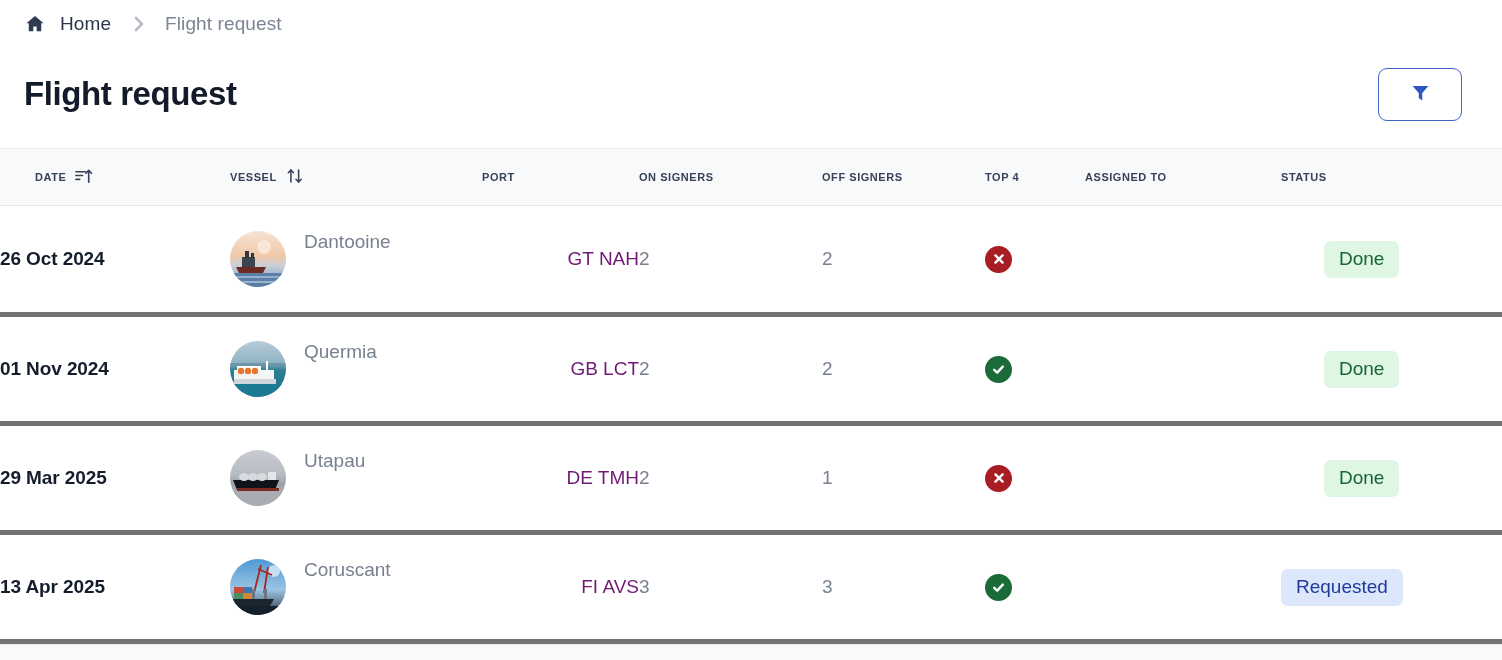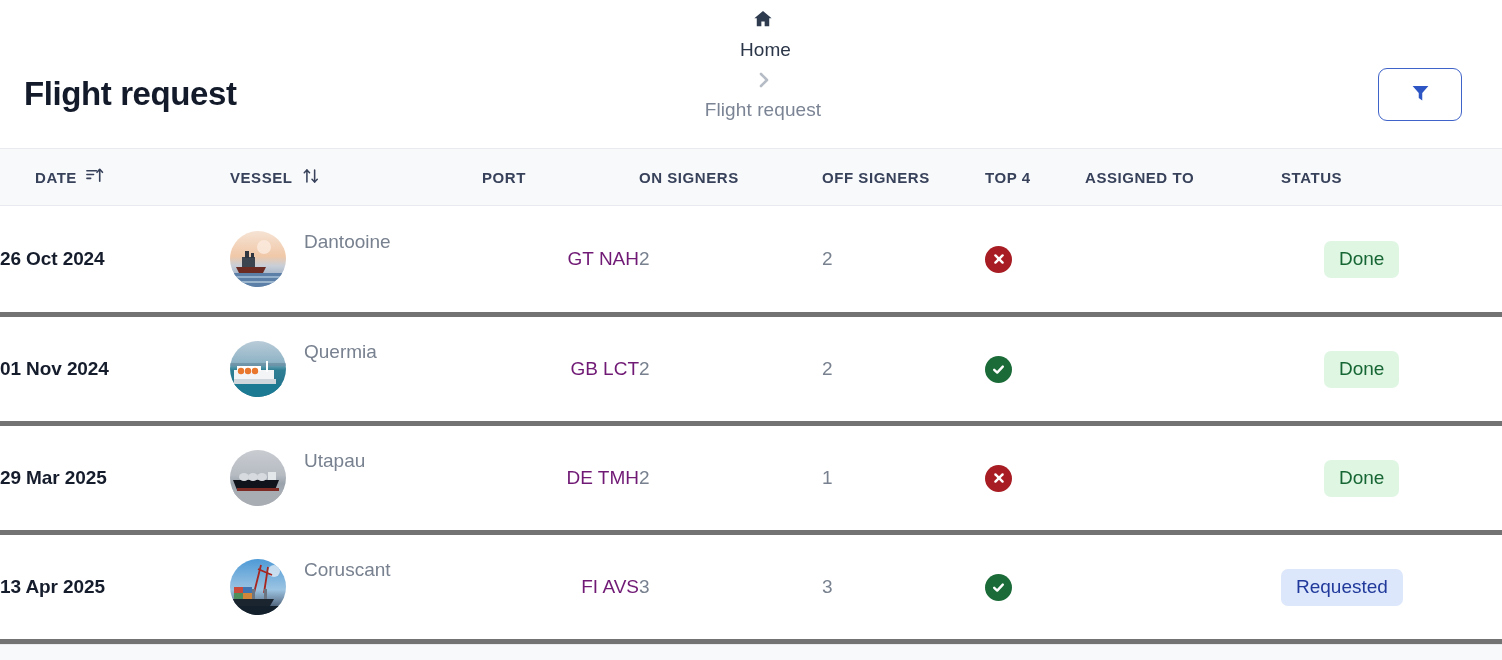--- a/index.html
+++ b/index.html
@@ -11,21 +11,20 @@
     overflow: hidden;
   }
 
   
   .breadcrumb {
     display: flex;
     align-items: center;
     gap: 9px;
     padding: 8px 0 0 24px;
     height: 40px;
-    flex-direction: column;
   }
   .home-icon { display: flex; align-items: center; color: #2f3c4f; }
   .crumb-home {
     font-size: 19px;
     color: #2b3648;
     font-weight: 400;
     letter-spacing: .1px;
     margin-left: 5px;
   }
   .crumb-sep {
@@ -69,21 +68,21 @@
   
   .table { width: 100%; border-collapse: collapse; table-layout: fixed; }
   .table thead tr {
     background: #f8f9fb;
     border-top: 1px solid #e8eaef;
     border-bottom: 1px solid #e8eaef;
   }
   .table th {
     height: 57px;
     text-align: center;
-    font-size: 15px;
+    font-size: 11px;
     font-weight: 700;
     color: #37415a;
     letter-spacing: .55px;
     padding: 0;
     vertical-align: middle;
   }
   .th-inner { display: flex; align-items: center; gap: 8px; }
 
   .col-date    { width: 230px; padding-left: 35px !important; }
   .col-vessel  { width: 252px; }

